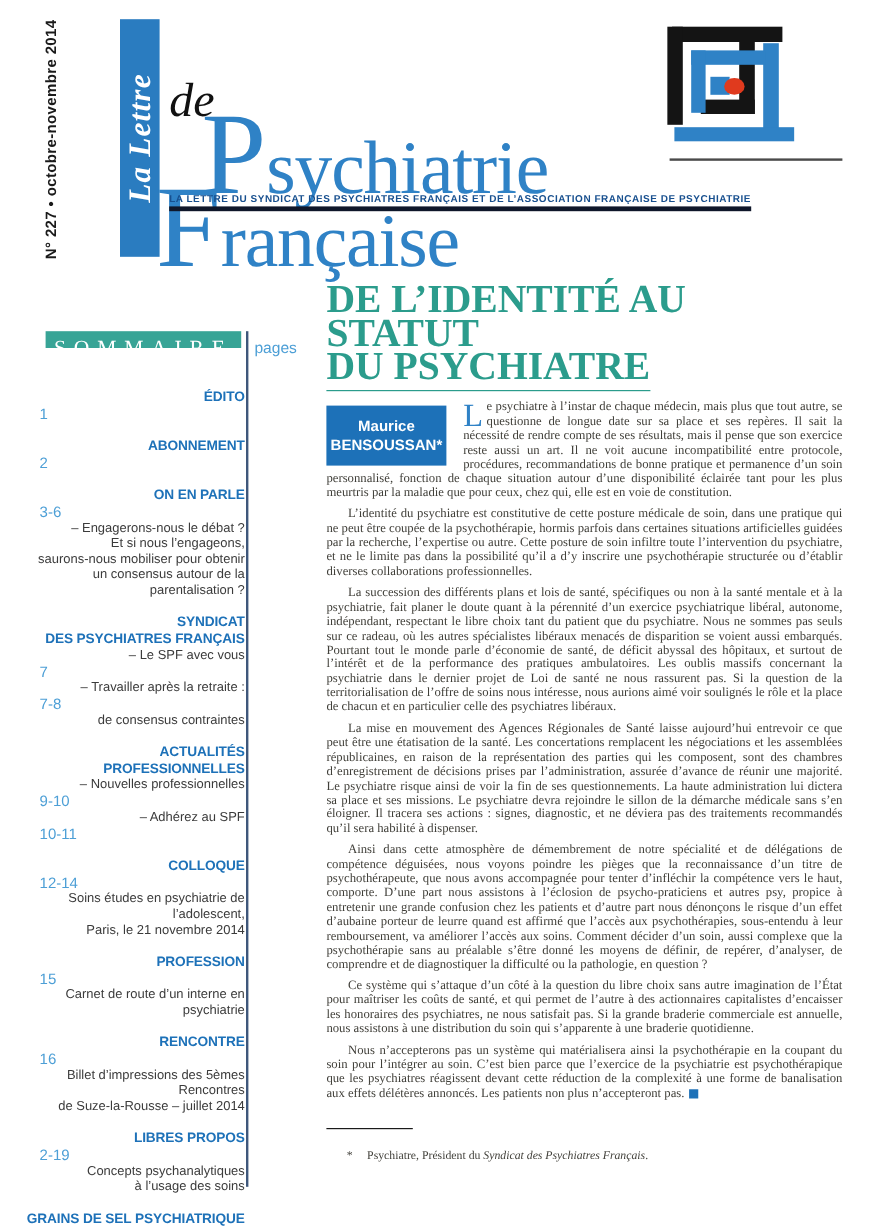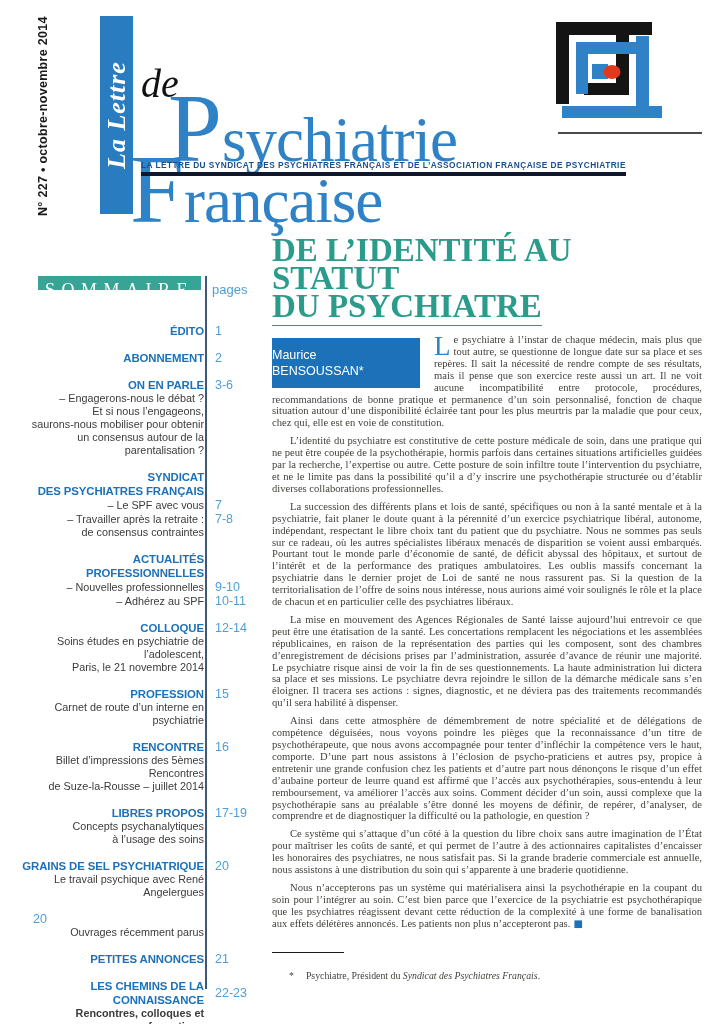--- a/index.html
+++ b/index.html
@@ -27,36 +27,36 @@
   .logo{position:absolute;left:556px;top:22px;width:106px;height:96px;}
   .logo-rule{position:absolute;left:558px;top:132px;width:144px;height:2px;background:#4a4a4a;}
 
   
   .som-header{position:absolute;left:38px;top:276px;width:163px;height:14px;background:#38a496;
     color:#fff;font-family:"Liberation Serif",serif;font-size:18px;line-height:29px;
     letter-spacing:6.5px;text-align:center;}
   .pages-label{position:absolute;left:212px;top:282px;color:#4d9fd6;font-size:13px;}
   .som-vline{position:absolute;left:205px;top:276px;width:2px;height:713px;background:#3f577b;}
   .som-rows{position:absolute;left:22px;top:311px;width:240px;}
-  .som-row{display:flex;align-items:center;}
+  .som-row{display:flex;align-items:flex-start;flex-direction:column;}
   .som-row .txt{width:182px;text-align:right;}
   .som-row .pg{width:44px;padding-left:11px;color:#4d9fd6;font-size:12.5px;font-weight:400;}
   .som-row.g{margin-top:13px;}
   .som-row.h .txt{color:#1d71b8;font-weight:700;font-size:11.4px;line-height:14px;letter-spacing:-.1px;}
   .som-row.s .txt,.som-row.si .txt,.som-row.sb .txt{color:#3b3b3b;font-weight:500;font-size:10.8px;line-height:13px;}
   .som-row.sb .txt{font-weight:700;}
 
   
   .article{position:absolute;left:272px;top:236px;width:430px;}
   .art-title{font-family:"Liberation Serif",serif;font-weight:700;font-size:33px;line-height:28px;
     color:#2b9c8c;margin:0 0 14px;}
   .art-title .u{border-bottom:1.5px solid #2b9c8c;padding-bottom:1px;}
-  .author-box{float:left;width:148px;height:50px;margin:4px 14px 4px 0;background:#1d71b8;
-    color:#fff;font-weight:400;font-size:12.5px;line-height:16px;
-    display:flex;flex-direction:column;align-items:flex-start;justify-content:center;text-align:center;}
+  .author-box{float:left;width:100px;height:50px;margin:4px 14px 4px 0;background:#1d71b8;
+    color:#fff;font-weight:700;font-size:12.5px;line-height:16px;
+    display:flex;flex-direction:column;align-items:center;justify-content:center;text-align:center;}
   .body{font-family:"Liberation Serif",serif;font-size:10.6px;line-height:11.9px;color:#403f39;
     text-align:justify;margin:0 0 6px;}
   .body.indent{text-indent:18px;}
   .dropcap{float:left;font-family:"Liberation Serif",serif;font-size:27px;line-height:22px;
     color:#2f82c6;padding:1px 3px 0 0;}
   .endmark{color:#1d71b8;margin-left:3px;font-size:10px;font-family:"DejaVu Sans",sans-serif;}
   .fn-rule{width:72px;height:1.5px;background:#1a1a1a;margin:22px 0 7px;}
   .fn{font-family:"Liberation Serif",serif;font-size:9.8px;color:#403f39;margin:17px;}
   .fn .fn-marker{margin-right:12px;}
 </style>
@@ -211,21 +211,21 @@
         <div class="pg"></div>
       </div>
 
       <div class="som-row s">
         <div class="txt">de Suze-la-Rousse – juillet 2014</div>
         <div class="pg"></div>
       </div>
 
       <div class="som-row h g">
         <div class="txt">LIBRES PROPOS</div>
-        <div class="pg">17-19</div>
+        <div class="pg">2-19</div>
       </div>
 
       <div class="som-row s">
         <div class="txt">Concepts psychanalytiques</div>
         <div class="pg"></div>
       </div>
 
       <div class="som-row s">
         <div class="txt">à l’usage des soins</div>
         <div class="pg"></div>

